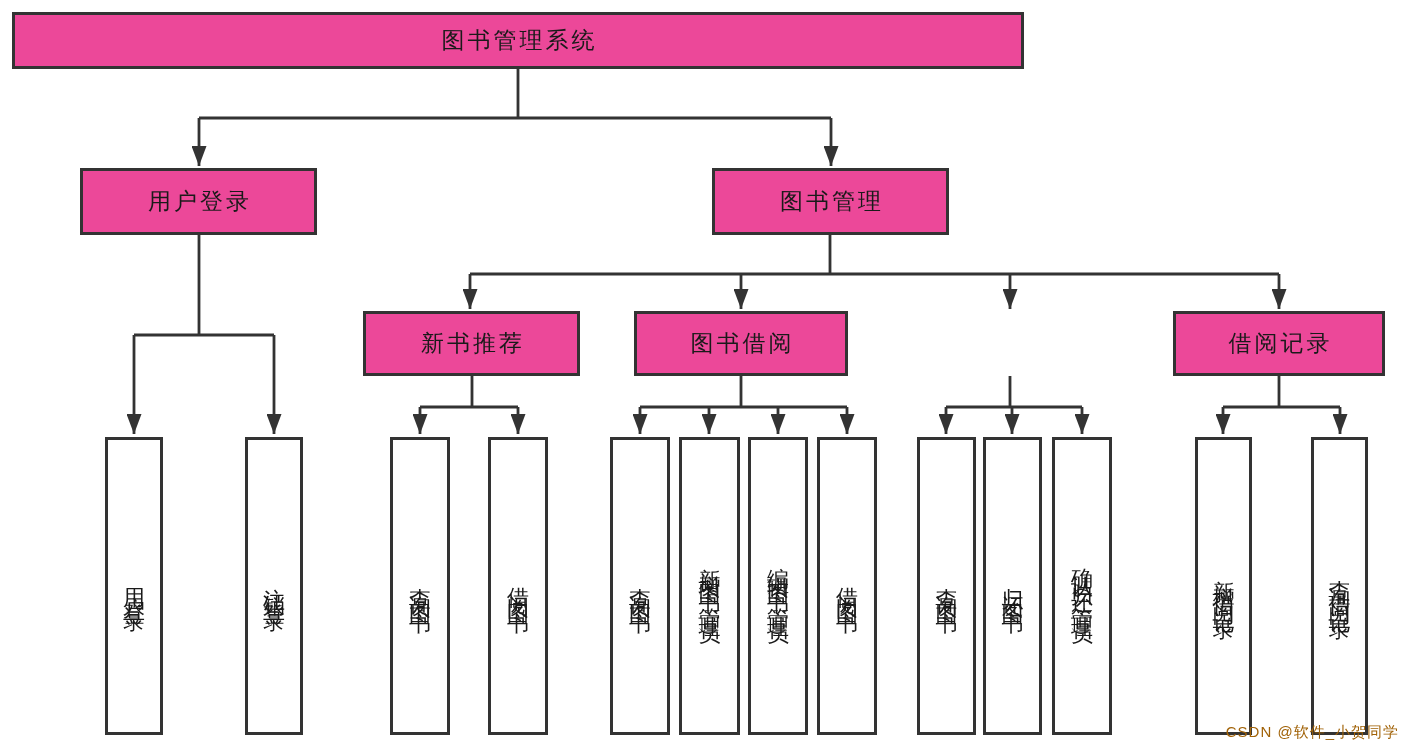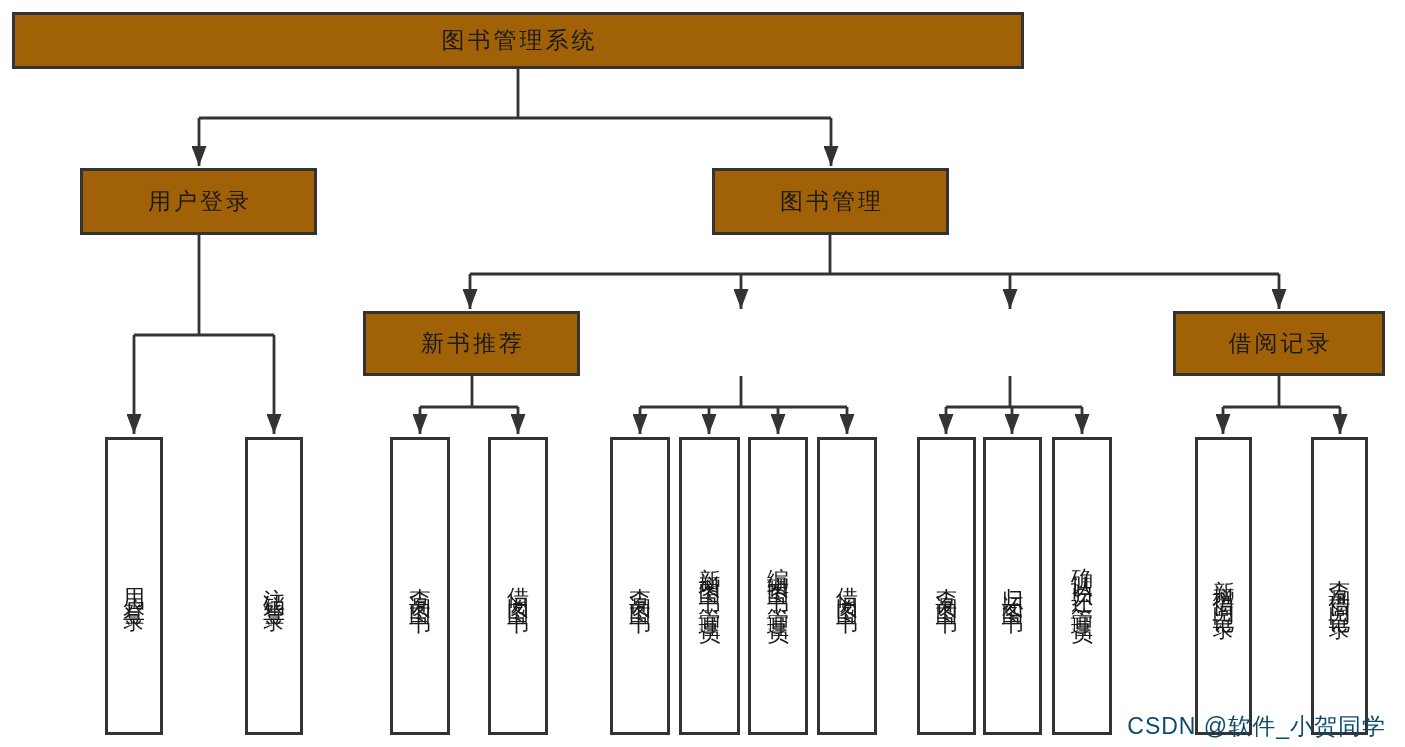--- a/index.html
+++ b/index.html
@@ -18,21 +18,21 @@
   .connectors {
     position: absolute;
     left: 0; top: 0;
     width: 1405px;
     height: 747px;
   }
   .node {
     position: absolute;
     box-sizing: border-box;
     border: 3px solid #333333;
-    background: #a16207;
+    background: #ec4899;
     display: flex;
     align-items: center;
     justify-content: center;
     color: #1a1a1a;
     font-size: 23px;
     letter-spacing: 3px;
     text-indent: 3px;
     white-space: nowrap;
   }
   .leaf {
@@ -46,25 +46,25 @@
     color: #1a1a1a;
     font-size: 22px;
     top: 437px;
     height: 298px;
     writing-mode: vertical-rl;
     letter-spacing: 8px;
     line-height: 1;
   }
   .watermark {
     position: absolute;
-    right: 19px;
+    right: 6px;
     bottom: 5px;
-    font-size: 23px;
+    font-size: 15px;
     letter-spacing: 1px;
-    color: #0c4a6e;
+    color: #a16207;
     white-space: nowrap;
   }
 </style>
 </head>
 <body>
 
 <div class="stage">
 
   <svg class="connectors" viewBox="0 0 1405 747" xmlns="http://www.w3.org/2000/svg">
     <defs>
@@ -108,20 +108,21 @@
       <line x1="1340" y1="407" x2="1340" y2="434" marker-end="url(#arrow)"></line>
     </g>
   </svg>
 
   <div class="node" style="left:12px; top:12px; width:1012px; height:57px;">图书管理系统</div>
 
   <div class="node" style="left:80px; top:168px; width:237px; height:67px;">用户登录</div>
   <div class="node" style="left:712px; top:168px; width:237px; height:67px;">图书管理</div>
 
   <div class="node" style="left:363px; top:311px; width:217px; height:65px;">新书推荐</div>
+  <div class="node" style="left:634px; top:311px; width:214px; height:65px;">图书借阅</div>
   <div class="node" style="left:1173px; top:311px; width:212px; height:65px;">借阅记录</div>
 
   <div class="leaf" style="left:105px; width:58px;">用户登录</div>
   <div class="leaf" style="left:245px; width:58px;">注销登录</div>
 
   <div class="leaf" style="left:390px; width:60px;">查询图书</div>
   <div class="leaf" style="left:488px; width:60px;">借阅图书</div>
 
   <div class="leaf" style="left:610px; width:60px;">查询图书</div>
   <div class="leaf" style="left:679px; width:61px;">新增图书（管理员）</div>

